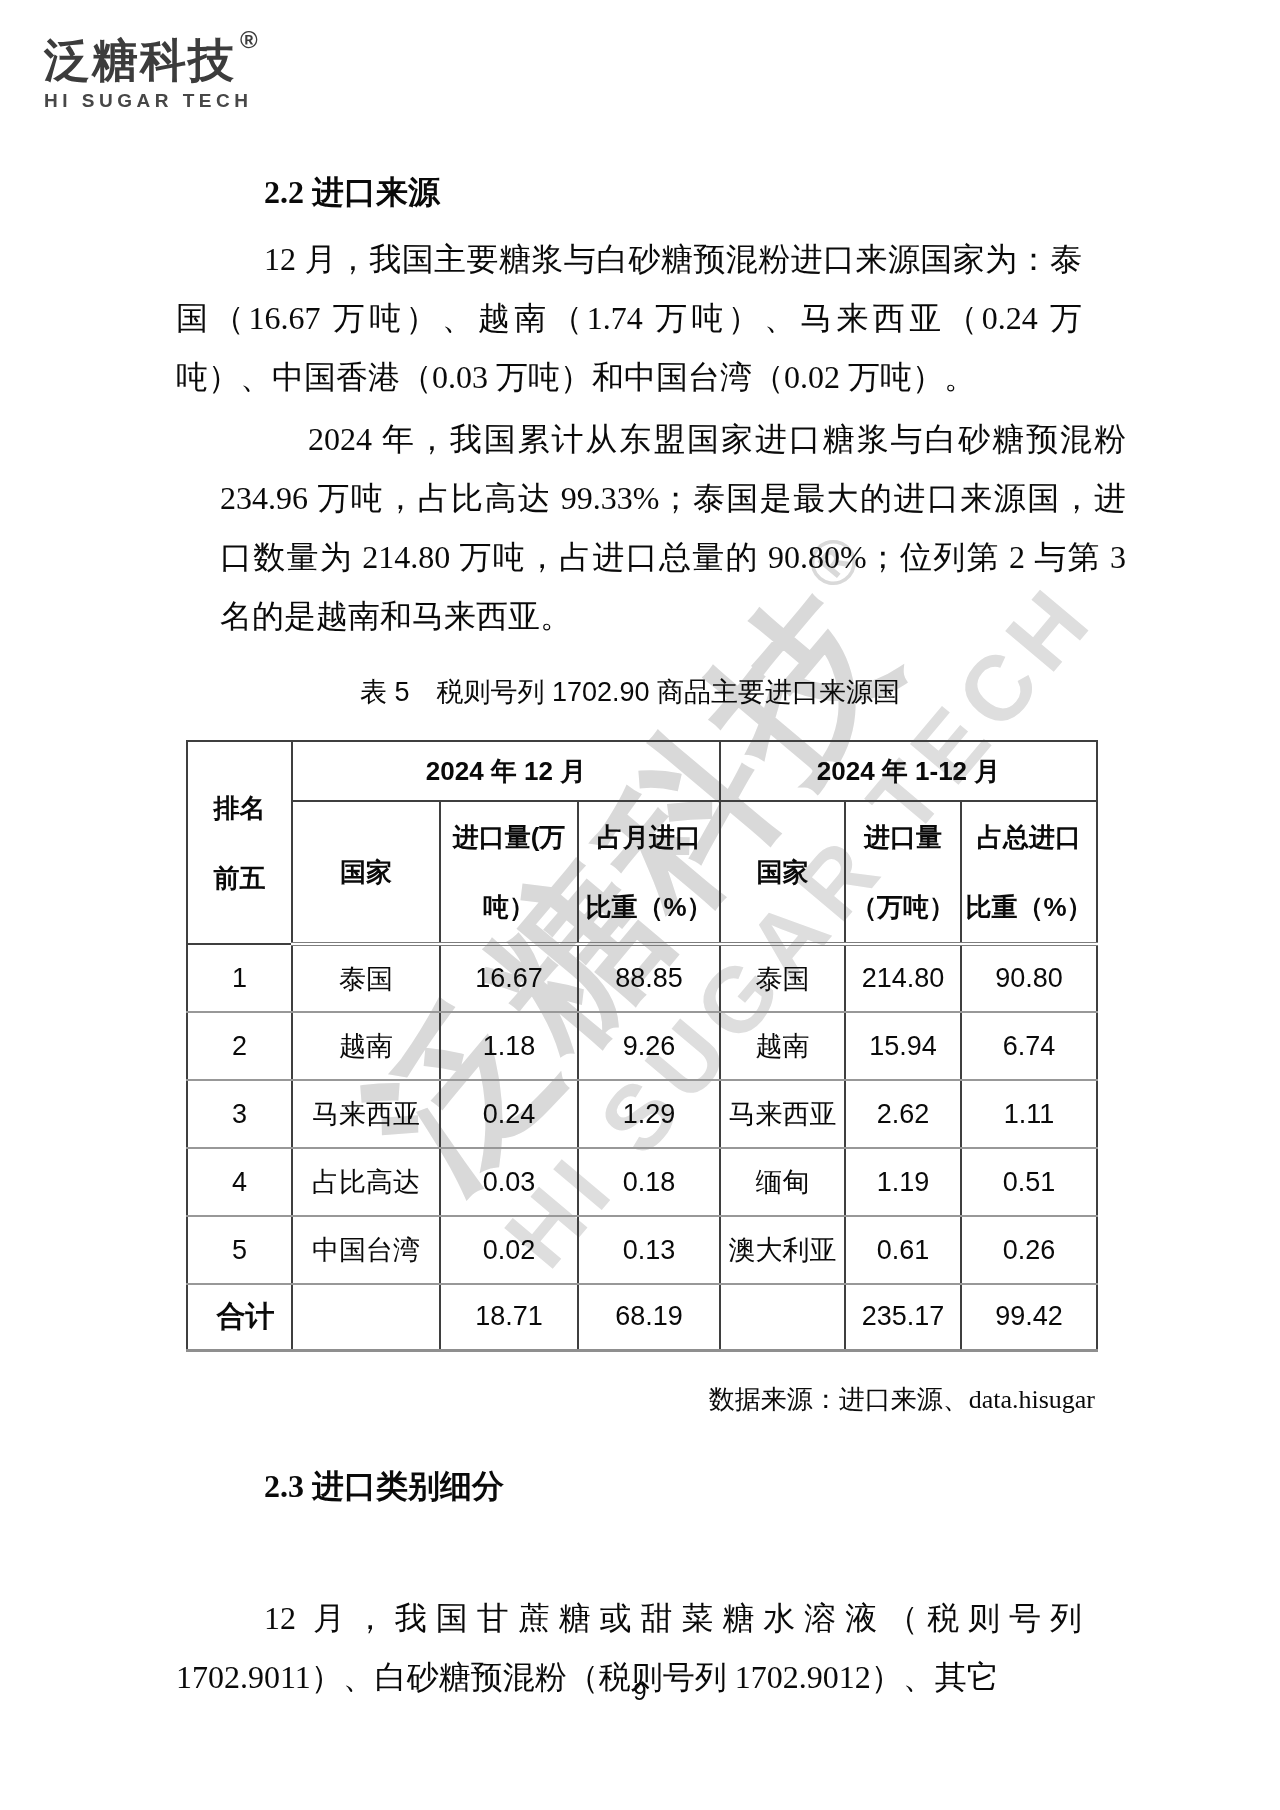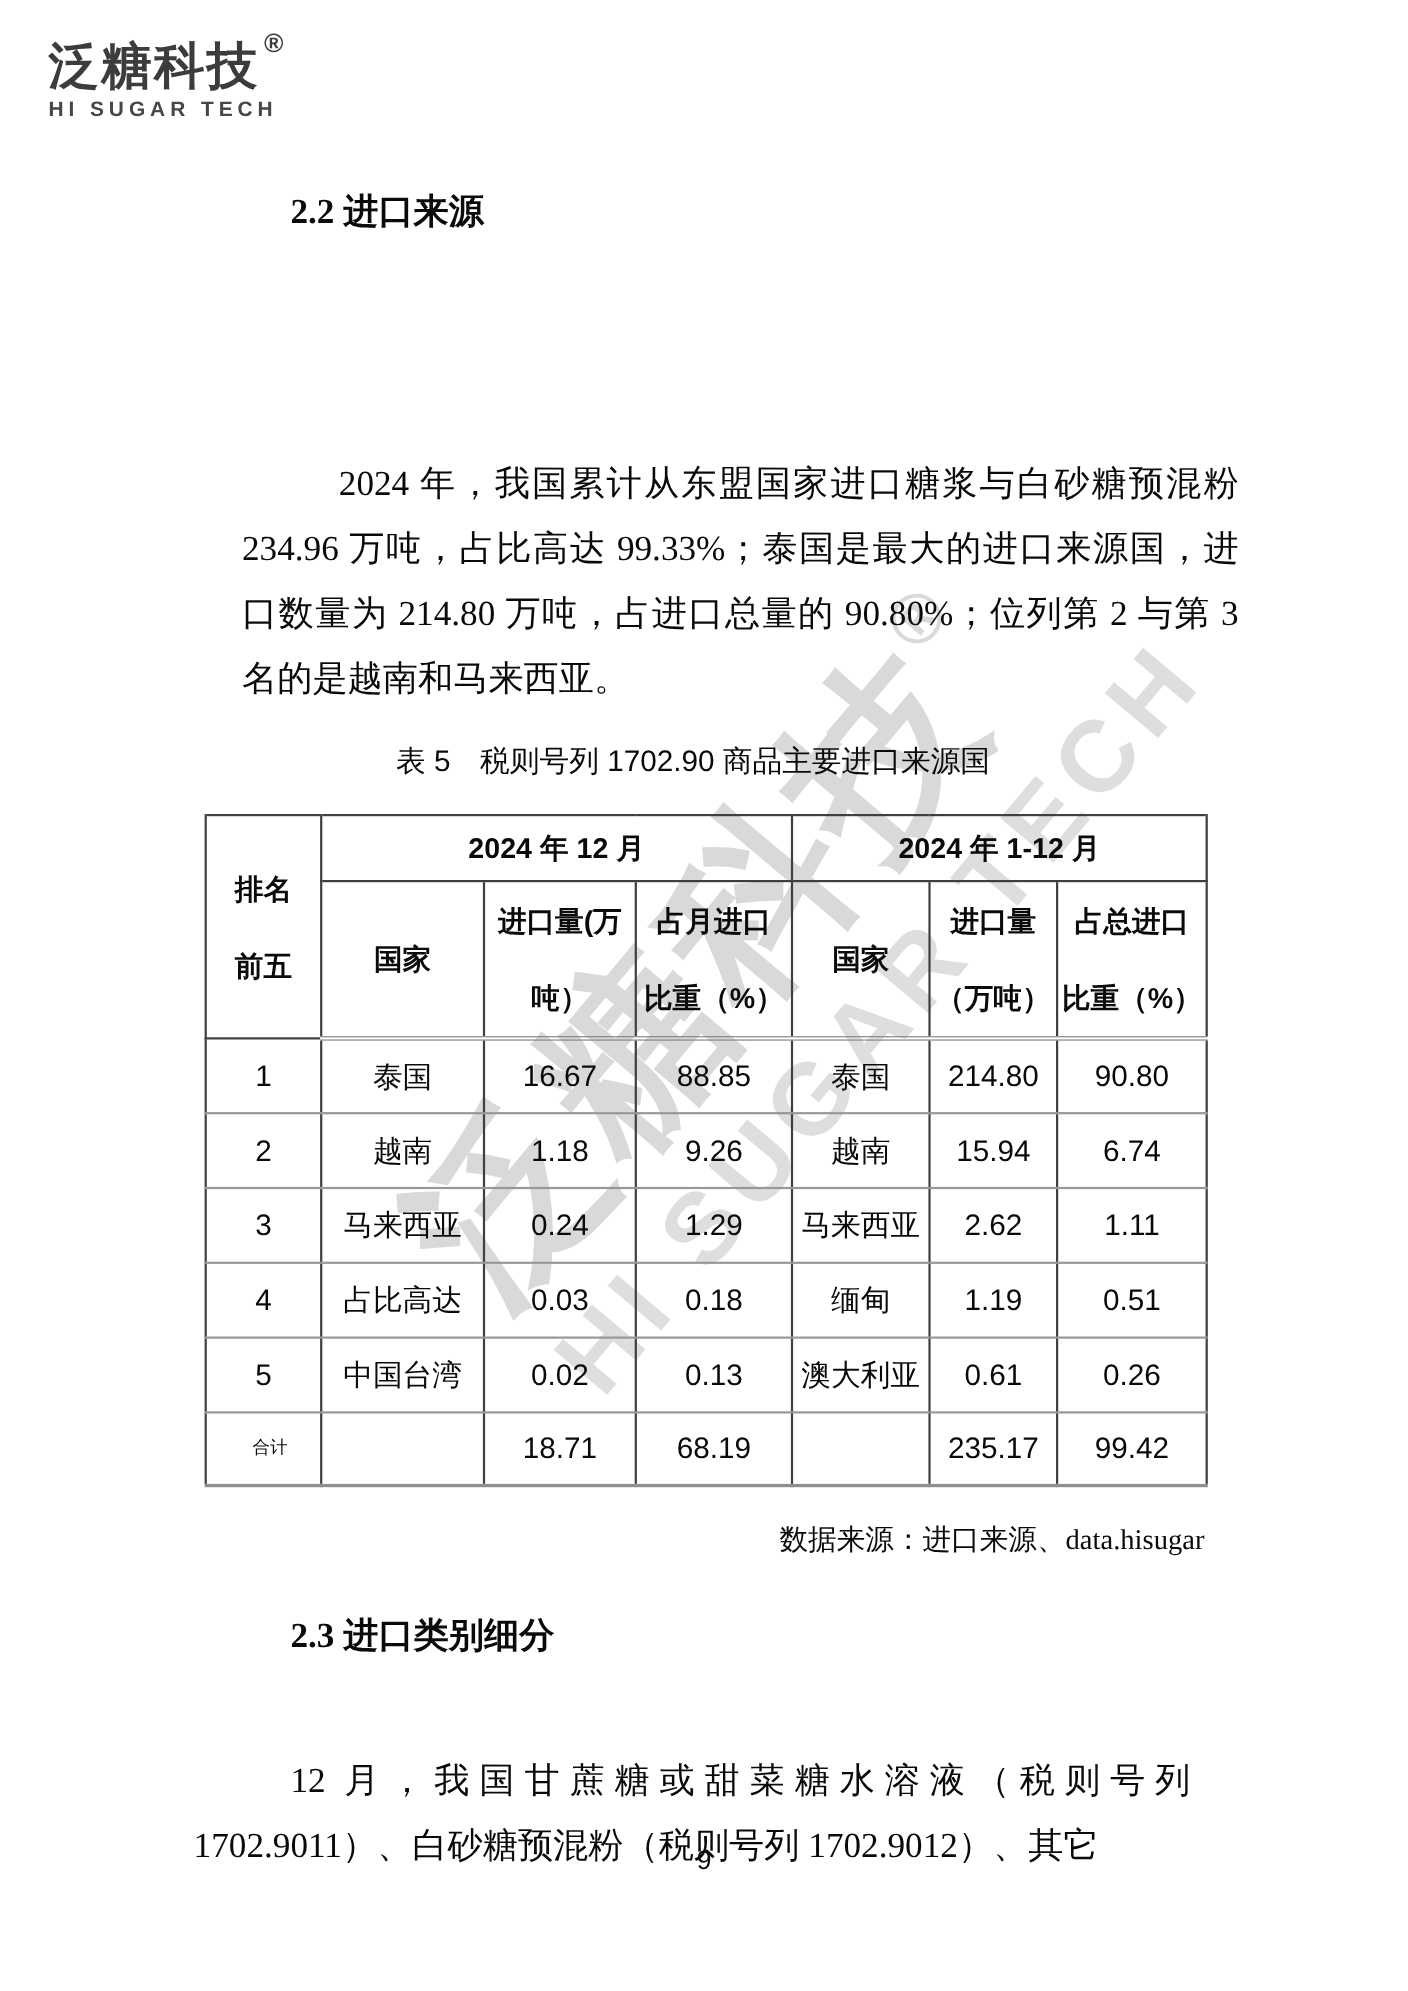--- a/index.html
+++ b/index.html
@@ -69,21 +69,21 @@
   tr.grp-row{height:60px;}
   tr.grp-row th{font-weight:bold;font-size:26px;border-bottom:2px solid #3f3f3f;}
   tr.hdr-row{height:142px;}
   tr.hdr-row th{font-weight:bold;font-size:26px;border-bottom:4px double #7d7d7d;}
   th.rank-cell{font-weight:bold;font-size:26px;border-bottom:4px double #7d7d7d;}
   .hline{display:block;line-height:70px;}
   tr.data-row{height:68px;}
   tr.data-row td{font-size:27px;border-bottom:2px solid #989898;}
   tr.total-row{height:66px;}
   tr.total-row td{font-size:27px;border-bottom:none;}
-  tr.total-row td:first-child{font-weight:normal;font-size:16px;padding-left:12px;}
+  tr.total-row td:first-child{font-weight:bold;font-size:29px;padding-left:12px;}
   .src-note{
     top:1382px;left:186px;width:909px;
     text-align:right;font-size:26px;
   }
   .page-num{
     top:1678px;left:0;width:1280px;
     text-align:center;font-size:24px;
     font-family:"Liberation Sans",sans-serif;
   }
 </style>
@@ -96,20 +96,21 @@
     <div class="wm-cjk"><span>泛糖科技</span><span class="wm-reg">®</span></div>
     <div class="wm-latin">HI SUGAR TECH</div>
   </div>
 
   <div class="logo">
     <div class="logo-cjk"><span>泛糖科技</span><span class="logo-reg">®</span></div>
     <div class="logo-latin">HI SUGAR TECH</div>
   </div>
 
   <div class="content heading h22">2.2 进口来源</div>
+  <div class="content para p1">12 月，我国主要糖浆与白砂糖预混粉进口来源国家为：泰国（16.67 万吨）、越南（1.74 万吨）、马来西亚（0.24 万吨）、中国香港（0.03 万吨）和中国台湾（0.02 万吨）。</div>
   <div class="content para p2">2024 年，我国累计从东盟国家进口糖浆与白砂糖预混粉 234.96 万吨，占比高达 99.33%；泰国是最大的进口来源国，进口数量为 214.80 万吨，占进口总量的 90.80%；位列第 2 与第 3 名的是越南和马来西亚。</div>
 
   <div class="content tbl-caption">表 5　税则号列 1702.90 商品主要进口来源国</div>
 
   <table class="t5">
     <colgroup>
       <col style="width:105px">
         <col style="width:148px">
         <col style="width:138px">
         <col style="width:142px">

